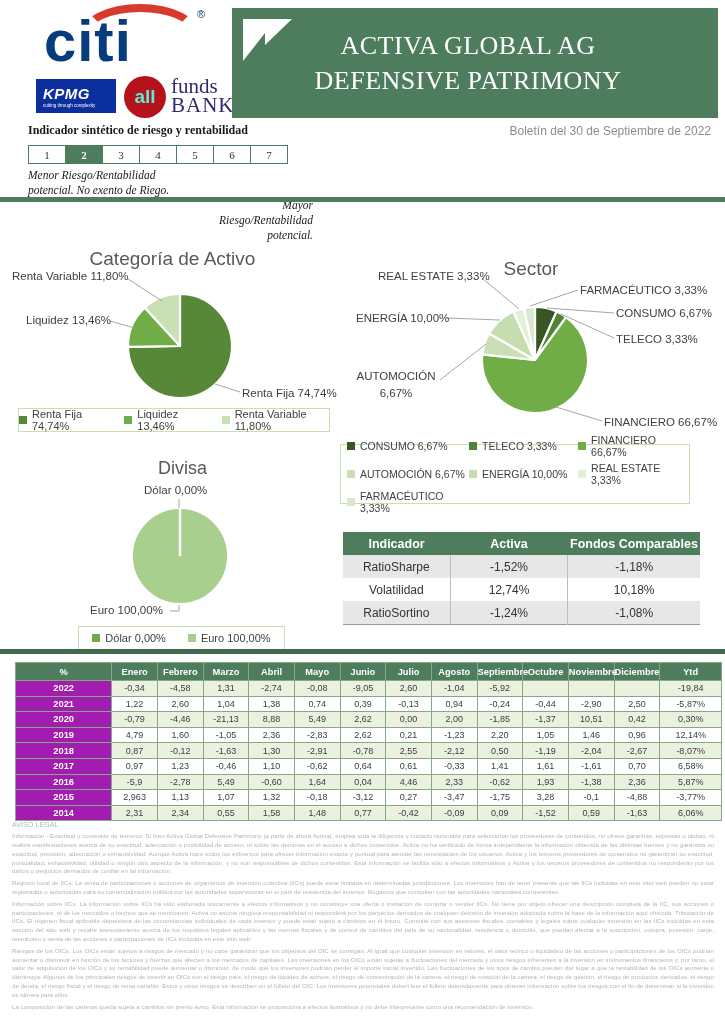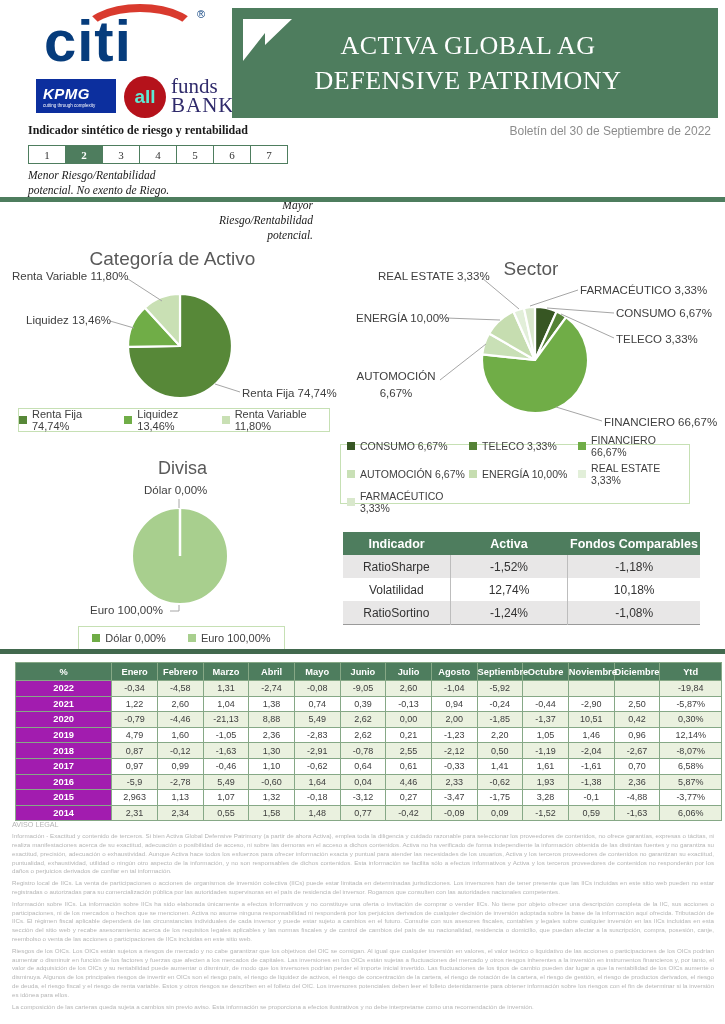--- a/index.html
+++ b/index.html
@@ -401,21 +401,21 @@
           <td>-2,12</td>
           <td>0,50</td>
           <td>-1,19</td>
           <td>-2,04</td>
           <td>-2,67</td>
           <td>-8,07%</td>
         </tr>
         <tr>
           <th>2017</th>
           <td>0,97</td>
-          <td>0,99</td>
+          <td>1,23</td>
           <td>-0,46</td>
           <td>1,10</td>
           <td>-0,62</td>
           <td>0,64</td>
           <td>0,61</td>
           <td>-0,33</td>
           <td>1,41</td>
           <td>1,61</td>
           <td>-1,61</td>
           <td>0,70</td>

